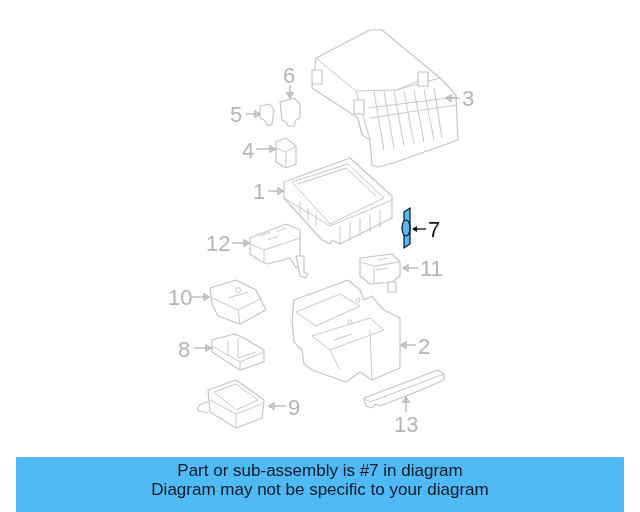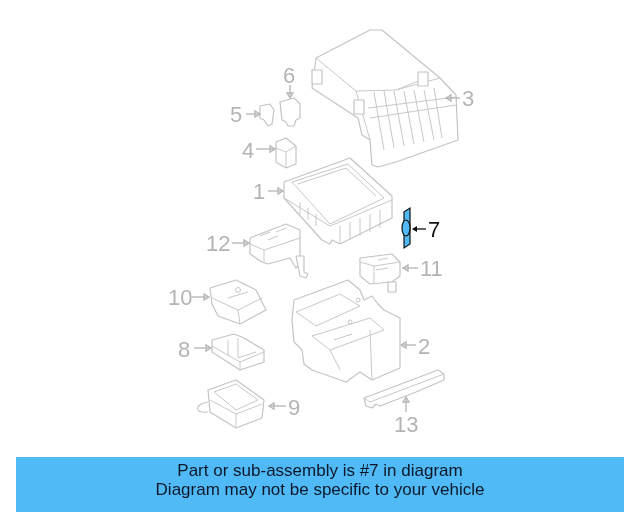--- a/index.html
+++ b/index.html
@@ -148,14 +148,14 @@
     <path class="part" d="M364,398 L438,370 L444,374 L444,380 L416,392 L380,406 L376,404 L372,408 L366,406 Z"></path>
     <path class="detail" d="M364,398 L370,402 L444,374"></path>
   </g>
   <line class="leader" x1="406" y1="412" x2="406" y2="398"></line>
   <path class="leader" d="M406,397 l-3,5 l6,0 z" fill="#b4b4b4"></path>
   <text class="callout" x="394" y="432">13</text>
 </svg>
 
 <div class="banner">
   <div>Part or sub-assembly is #7 in diagram</div>
-  <div>Diagram may not be specific to your vehicle</div>
+  <div>Diagram may not be specific to your diagram</div>
 </div>
 
 </body></html>

